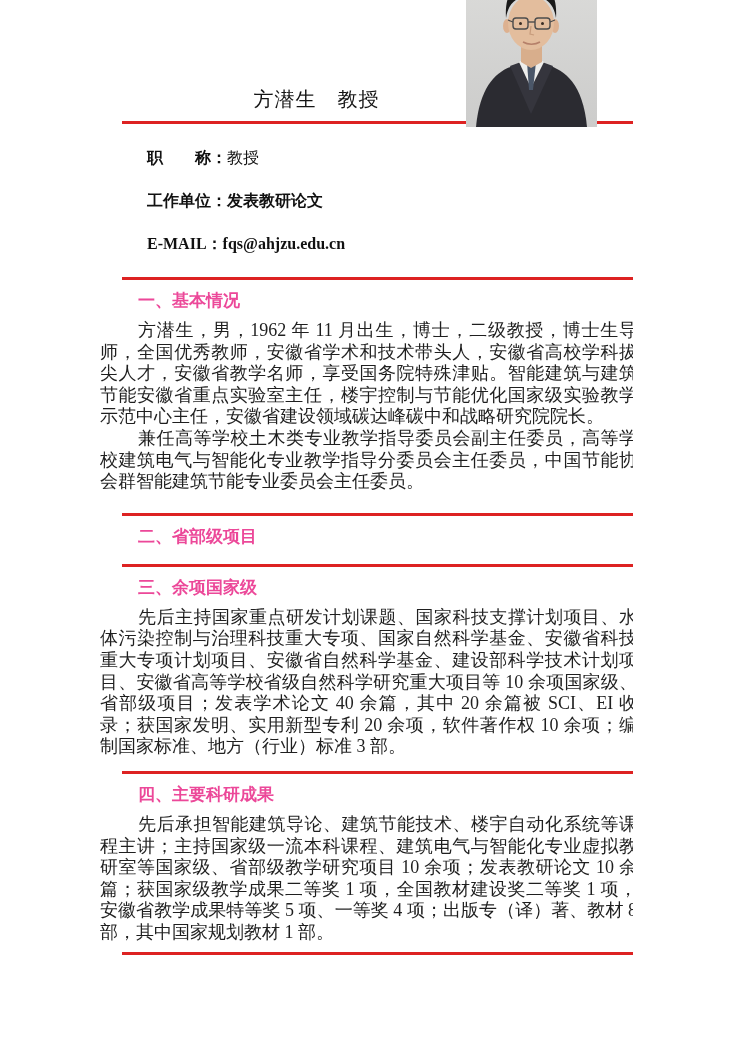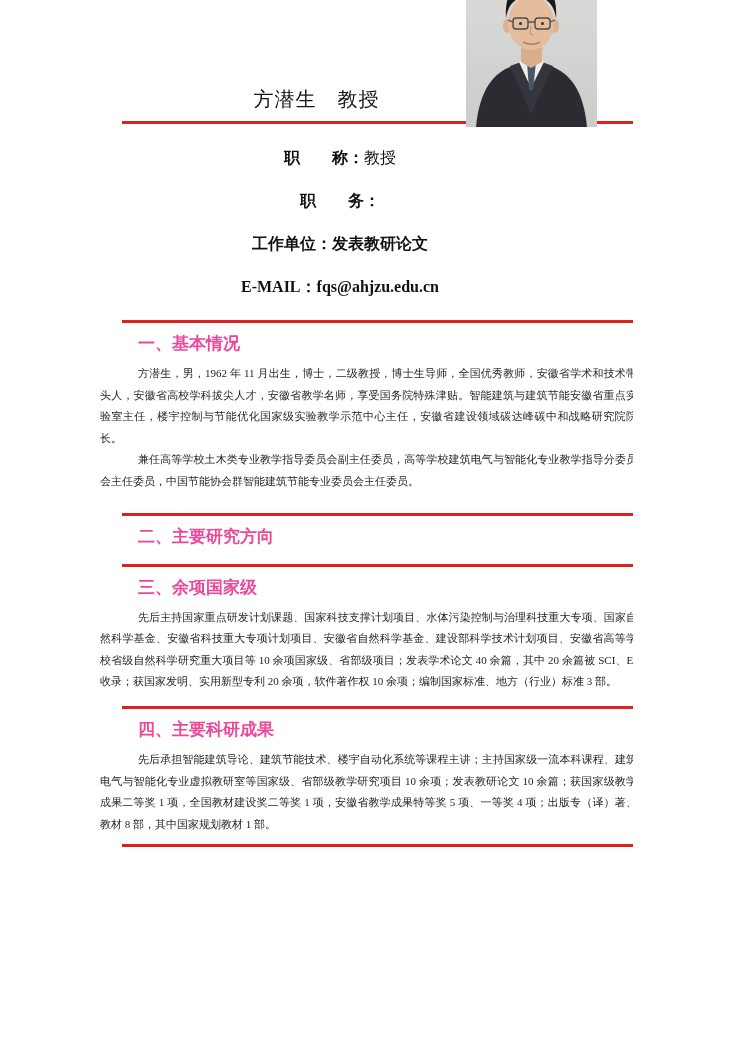--- a/index.html
+++ b/index.html
@@ -20,21 +20,21 @@
     font-weight:400;
     color:#141414;
     letter-spacing:1px;
   }
   .rule {
     height:3px; background:#dd2222;
     margin-left:22px; width:515px;
   }
   .rule-title { margin-top:9px; }
 
-  .profile { position:relative;text-align:center; }
+  .profile { position:relative; }
   .fields { margin:24px 0 0 47px; }
   .field { font-size:16px; line-height:20px; margin-bottom:23px; white-space:nowrap; }
   .flabel {
     font-family:"Liberation Sans", sans-serif;
     font-weight:bold; color:#111111;
   }
   .fvalue { color:#111111; }
   .field-workunit .fvalue { font-family:"Liberation Sans", sans-serif; font-weight:bold; }
   .field-email .flabel, .field-email .fvalue {
     font-family:"Liberation Serif", serif; font-weight:bold;
@@ -46,21 +46,21 @@
   }
   .sec-head {
     margin:11px 0 9px 38px;
     font-family:"Liberation Sans", sans-serif;
     font-size:17px; line-height:20px;
     font-weight:bold;
     color:#ec4899;
   }
   .body-p {
     margin:0; width:537px;
-    font-size:11px; line-height:21.6px;
+    font-size:18px; line-height:21.6px;
     text-align:justify;
     text-indent:38px;
     color:#1f1f1f;
   }
   .rule-s2 { margin-top:20px; }
   .rule-s3 { margin-top:17px; }
   .rule-s4 { margin-top:13px; }
   .rule-final { margin-top:9px; }
 </style>
 </head>
@@ -68,23 +68,20 @@
 
 <div class="page">
 
   <h1 class="doc-title">方潜生　教授</h1>
   <div class="rule rule-title"></div>
 
   <div class="profile">
     <div class="fields">
       <div class="field">
         <span class="flabel">职　　称：</span><span class="fvalue">教授</span>
-      </div>
-      <div class="field">
-        <span class="flabel">职　　务：</span><span class="fvalue"></span>
       </div>
       <div class="field field-workunit">
         <span class="flabel">工作单位：</span><span class="fvalue">发表教研论文</span>
       </div>
       <div class="field field-email">
         <span class="flabel">E-MAIL：</span><span class="fvalue">fqs@ahjzu.edu.cn</span>
       </div>
     </div>
 
     <div class="photo">
@@ -119,21 +116,21 @@
 
   <section>
     <div class="rule"></div>
     <h2 class="sec-head">一、基本情况</h2>
     <p class="body-p">方潜生，男，1962 年 11 月出生，博士，二级教授，博士生导师，全国优秀教师，安徽省学术和技术带头人，安徽省高校学科拔尖人才，安徽省教学名师，享受国务院特殊津贴。智能建筑与建筑节能安徽省重点实验室主任，楼宇控制与节能优化国家级实验教学示范中心主任，安徽省建设领域碳达峰碳中和战略研究院院长。</p>
     <p class="body-p">兼任高等学校土木类专业教学指导委员会副主任委员，高等学校建筑电气与智能化专业教学指导分委员会主任委员，中国节能协会群智能建筑节能专业委员会主任委员。</p>
   </section>
 
   <section>
     <div class="rule rule-s2"></div>
-    <h2 class="sec-head">二、主要研究方向</h2>
+    <h2 class="sec-head">二、省部级项目</h2>
   </section>
 
   <section>
     <div class="rule rule-s3"></div>
     <h2 class="sec-head">三、余项国家级</h2>
     <p class="body-p">先后主持国家重点研发计划课题、国家科技支撑计划项目、水体污染控制与治理科技重大专项、国家自然科学基金、安徽省科技重大专项计划项目、安徽省自然科学基金、建设部科学技术计划项目、安徽省高等学校省级自然科学研究重大项目等 10 余项国家级、省部级项目；发表学术论文 40 余篇，其中 20 余篇被 SCI、EI 收录；获国家发明、实用新型专利 20 余项，软件著作权 10 余项；编制国家标准、地方（行业）标准 3 部。</p>
   </section>
 
   <section>
     <div class="rule rule-s4"></div>

